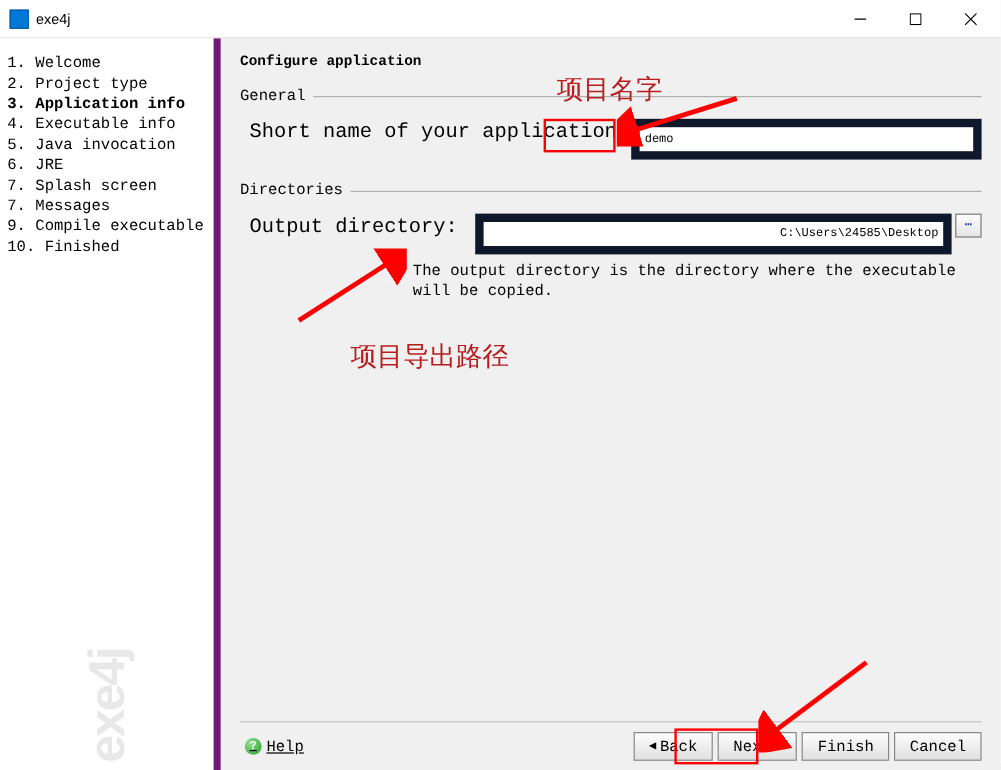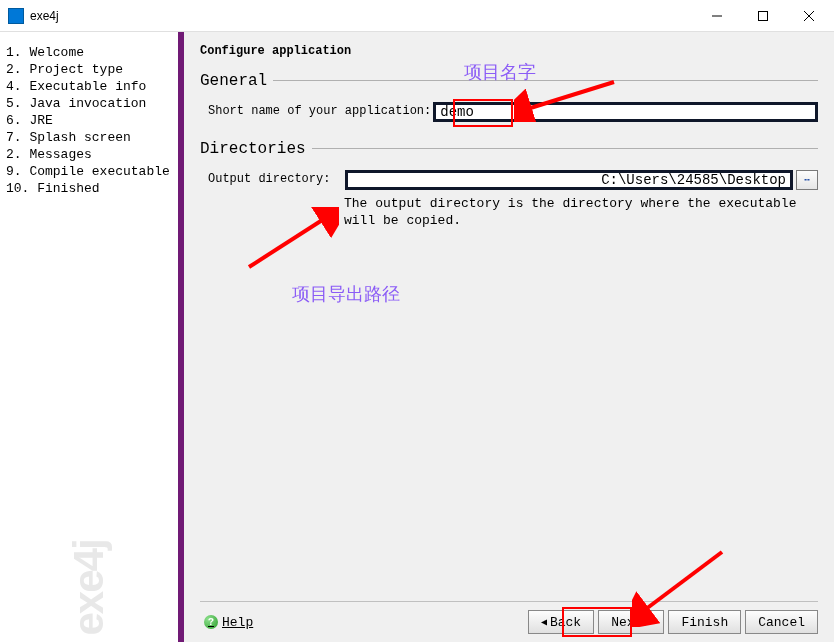--- a/index.html
+++ b/index.html
@@ -92,21 +92,21 @@
       font-size: 12px;
       font-weight: bold;
       margin-bottom: 14px;
       font-family: "Courier New", monospace;
     }
     .fieldset {
       margin-bottom: 18px;
       position: relative;
     }
     .fieldset-legend {
-      font-size: 16px;
+      font-size: 13px;
       display: inline-block;
       background: #f0f0f0;
       padding-right: 6px;
       position: relative;
       z-index: 1;
     }
     .fieldset-line {
       position: absolute;
       top: 8px;
       left: 0;
@@ -115,31 +115,31 @@
       background: #b0b0b0;
       z-index: 0;
     }
     .field-row {
       display: flex;
       align-items: flex-start;
       margin-top: 12px;
       padding-left: 8px;
     }
     .field-label {
-      font-size: 12px;
+      font-size: 17px;
       padding-top: 2px;
     }
     .text-input {
       flex: 1;
-      border: 3px solid #0f172a;
+      border: 7px solid #0f172a;
       background: #fff;
       padding: 2px 4px;
       font-family: "Courier New", monospace;
-      font-size: 14px;
-      height: 20px;
+      font-size: 10px;
+      height: 34px;
     }
     .browse-btn {
       width: 22px;
       height: 20px;
       border: 1px solid #7a7a7a;
       background: linear-gradient(#fdfdfd, #e5e5e5);
       display: flex;
       align-items: center;
       justify-content: center;
       margin-left: 3px;
@@ -197,22 +197,22 @@
     }
     .wizard-btn .arrow {
       font-size: 10px;
     }
     
     .annotation {
       position: absolute;
       pointer-events: none;
     }
     .anno-text {
-      color: #8b5cf6;
-      font-size: 18px;
+      color: #b91c1c;
+      font-size: 22px;
       font-family: "Microsoft YaHei", sans-serif;
     }
     .red-box {
       border: 2px solid #ff0000;
       position: absolute;
     }
     .red-arrow {
       position: absolute;
     }
     .csdn-watermark {
@@ -251,25 +251,26 @@
     </div>
   </div>
 </div>
 
 <div class="main-area">
 
   <div class="sidebar">
     <div id="sidebar-list">
         <div class="sidebar-item">1. Welcome</div>
         <div class="sidebar-item">2. Project type</div>
+        <div class="sidebar-item active">3. Application info</div>
         <div class="sidebar-item">4. Executable info</div>
         <div class="sidebar-item">5. Java invocation</div>
         <div class="sidebar-item">6. JRE</div>
         <div class="sidebar-item">7. Splash screen</div>
-        <div class="sidebar-item">2. Messages</div>
+        <div class="sidebar-item">7. Messages</div>
         <div class="sidebar-item">9. Compile executable</div>
         <div class="sidebar-item">10. Finished</div>
       </div>
     <div class="watermark">exe4j</div>
   </div>
 
   <div class="content">
     <div class="page-title">Configure application</div>
 
     <div class="fieldset">

